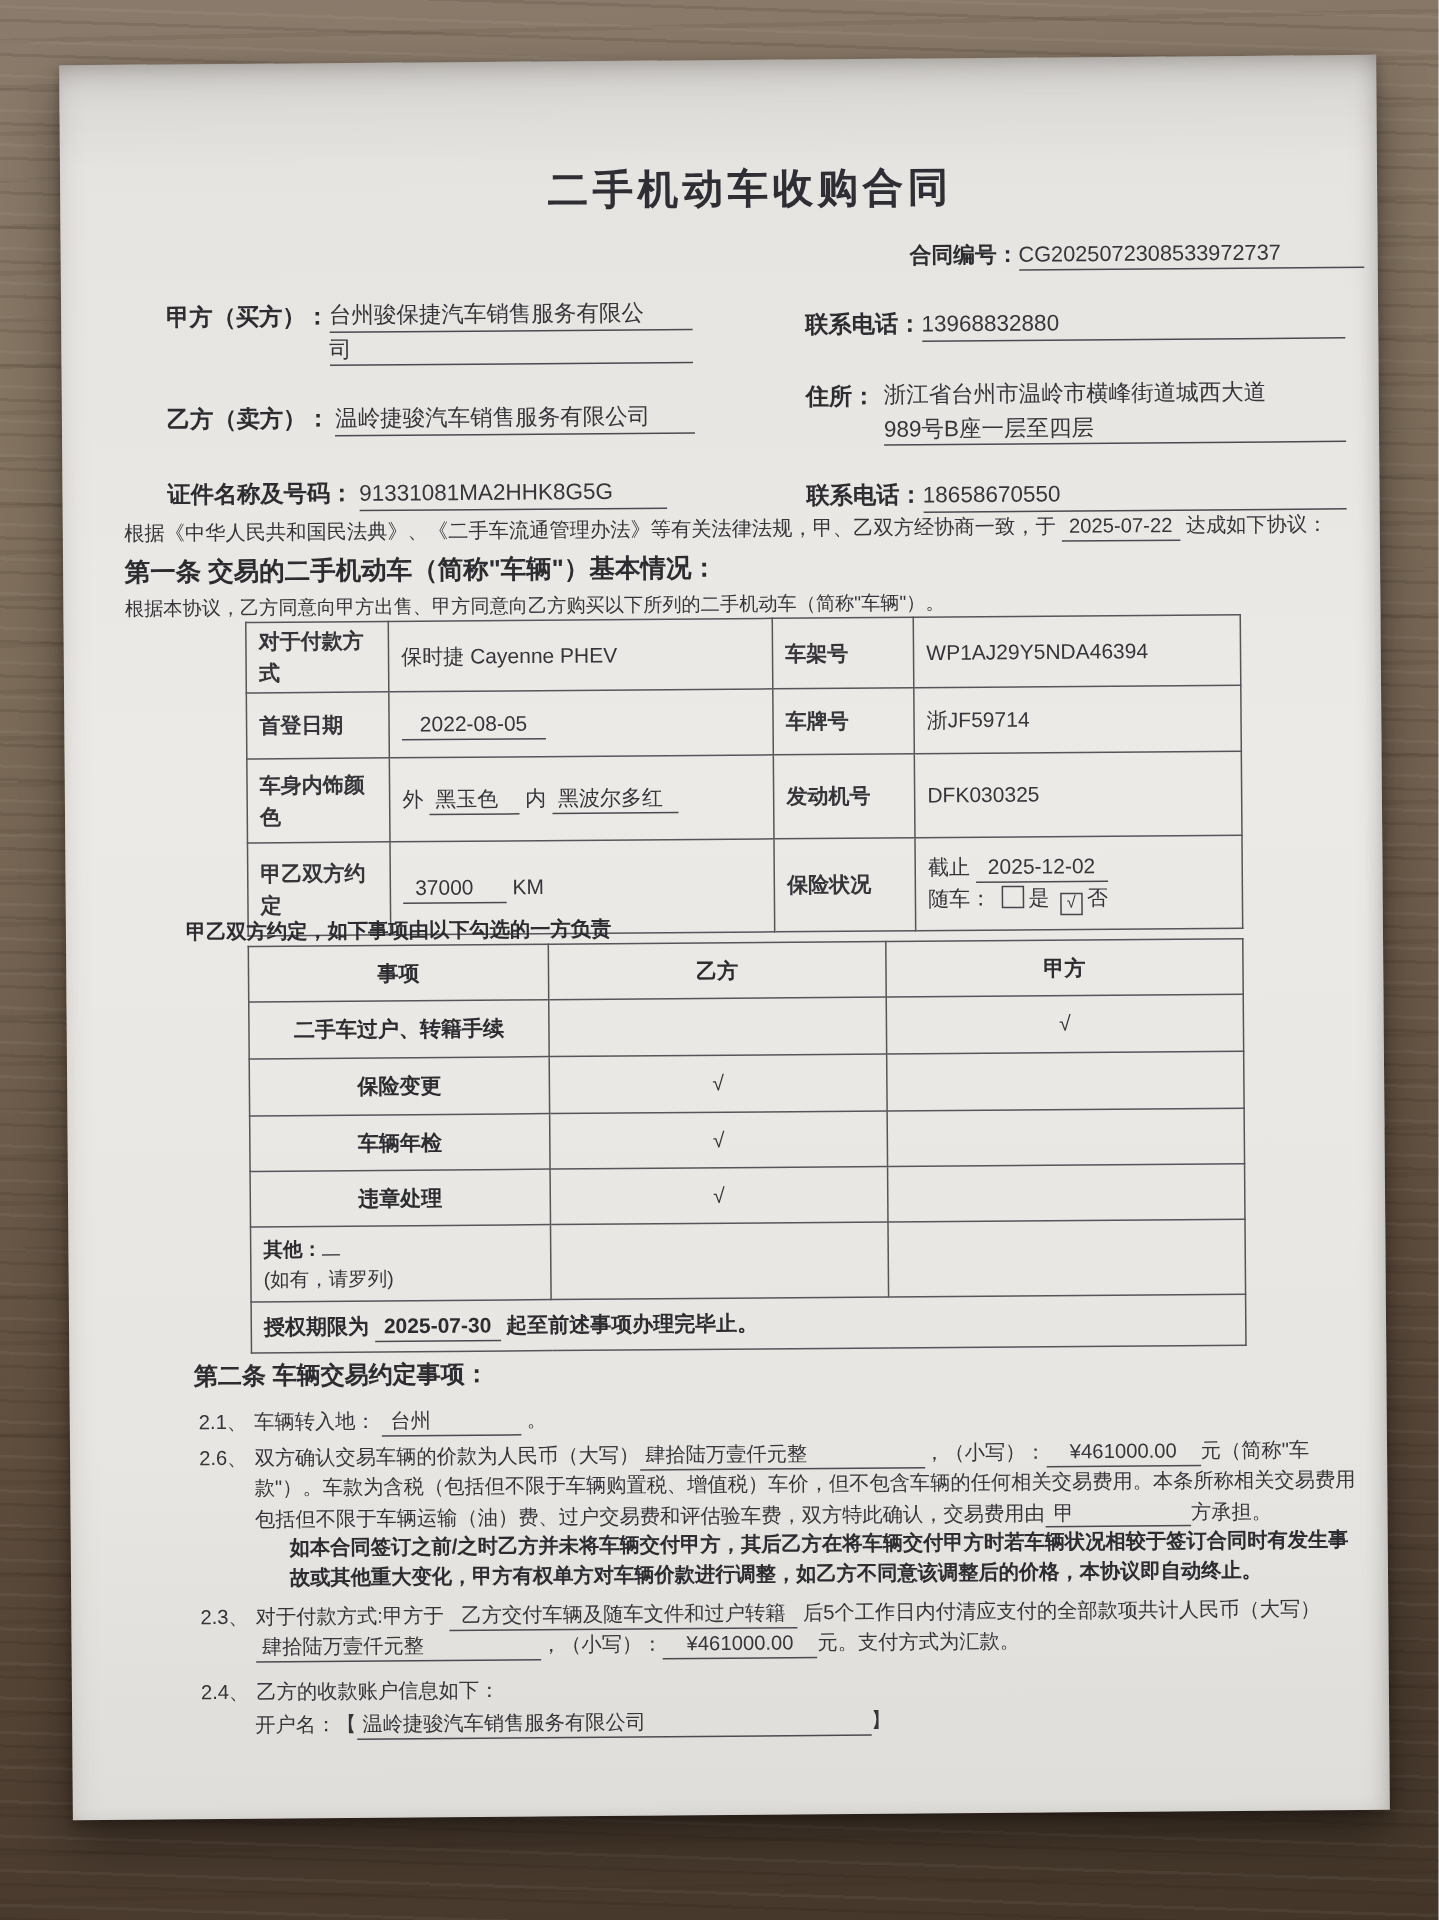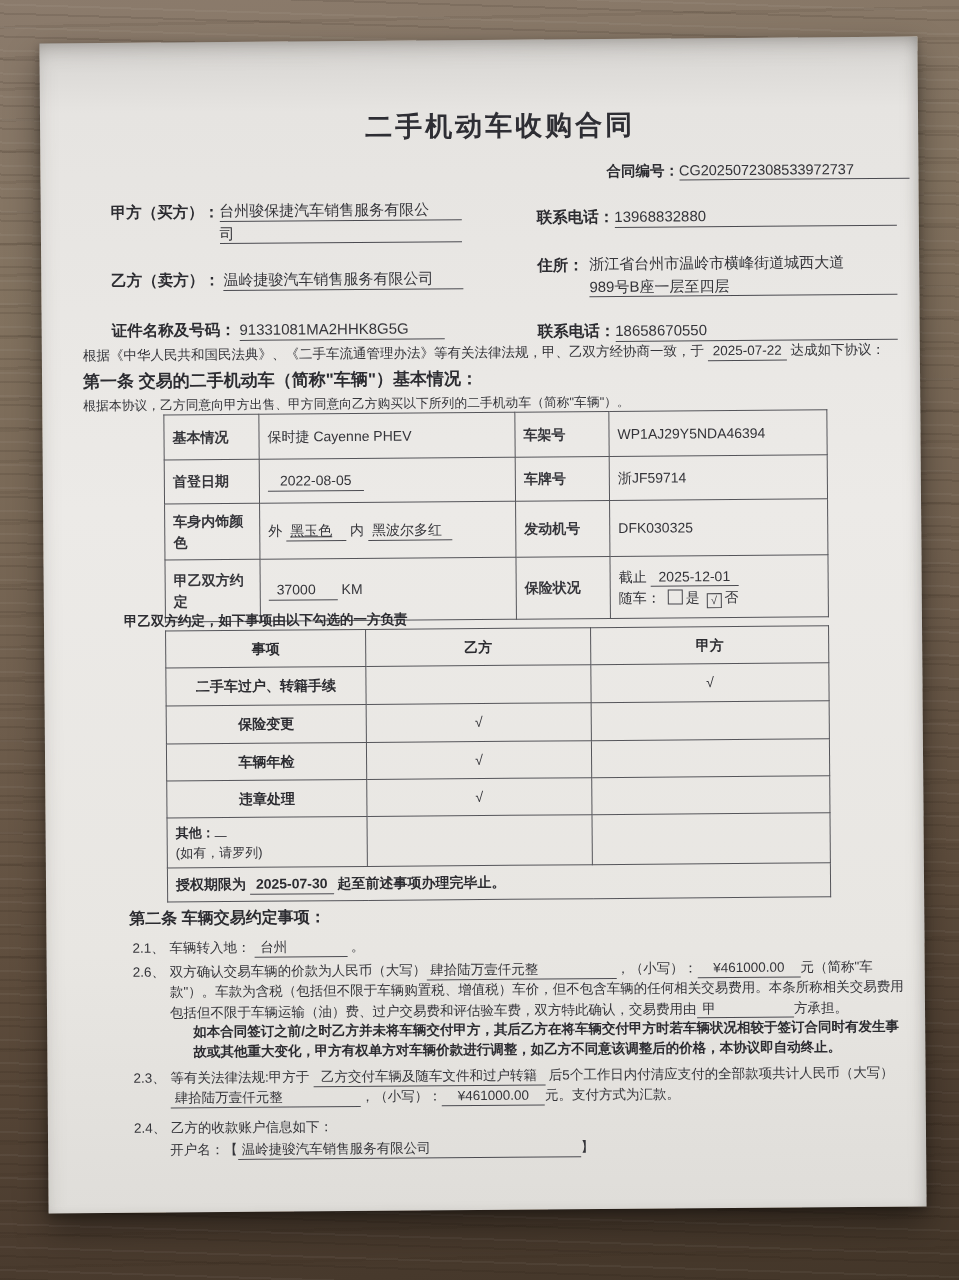--- a/index.html
+++ b/index.html
@@ -95,52 +95,52 @@
 
   <table class="abs vtab" style="top:372px;left:121px;width:663px;">
     <colgroup>
         <col style="width:95px">
         <col style="width:256px">
         <col style="width:94px">
         <col style="width:218px">
       </colgroup>
     <tbody>
         <tr style="height:45px;">
-      <td class="k">基本情况</td>
+      <td class="k">对于付款方式</td>
       <td>保时捷 Cayenne PHEV</td>
       <td class="k">车架号</td>
       <td>WP1AJ29Y5NDA46394</td>
     </tr>
     <tr style="height:44px;">
       <td class="k">首登日期</td>
       <td><span class="u" style="padding:0 12px;">2022-08-05</span></td>
       <td class="k">车牌号</td>
       <td>浙JF59714</td>
     </tr>
     <tr style="height:56px;">
       <td class="k">车身内饰颜色</td>
       <td>
         <span>外</span>
-        <span class="u" style="padding:0 14px 0 4px;text-decoration:underline;">黑玉色</span>
+        <span class="u" style="padding:0 14px 0 4px;">黑玉色</span>
         <span>内</span>
         <span class="u" style="padding:0 10px 0 4px;">黑波尔多红</span>
       </td>
       <td class="k">发动机号</td>
       <td>DFK030325</td>
     </tr>
     <tr style="height:62px;">
       <td class="k">甲乙双方约定</td>
       <td>
         <span class="u" style="padding:0 22px 0 8px;">37000</span>
         <span>KM</span>
       </td>
       <td class="k">保险状况</td>
       <td>
         <span>截止</span>
-        <span class="u" style="padding:0 8px;">2025-12-01</span><br>
+        <span class="u" style="padding:0 8px;">2025-12-02</span><br>
         <span>随车：</span>
         <span class="ck"></span><span>是</span>
         <span class="ck">√</span><span>否</span>
       </td>
     </tr>
   </tbody>
     </table>
 
   <div class="abs b" style="top:569px;left:80px;font-size:13.5px;">甲乙双方约定，如下事项由以下勾选的一方负责</div>
 
@@ -210,21 +210,21 @@
     <span style="flex:1;">
       <span>双方确认交易车辆的价款为人民币（大写）</span><span class="u" style="padding:0 78px 0 4px;">肆拾陆万壹仟元整</span><span>，（小写）：</span><span class="u" style="padding:0 16px;">¥461000.00</span><span>元（简称"车款"）。车款为含税（包括但不限于车辆购置税、增值税）车价，但不包含车辆的任何相关交易费用。本条所称相关交易费用包括但不限于车辆运输（油）费、过户交易费和评估验车费，双方特此确认，交易费用由</span><span class="u" style="padding:0 78px 0 6px;">甲</span><span>方承担。</span>
     </span>
   </div>
 
   <div class="abs b" style="top:980px;left:146px;width:716px;">如本合同签订之前/之时乙方并未将车辆交付甲方，其后乙方在将车辆交付甲方时若车辆状况相较于签订合同时有发生事故或其他重大变化，甲方有权单方对车辆价款进行调整，如乙方不同意该调整后的价格，本协议即自动终止。</div>
 
   <div class="abs para" style="top:1026px;left:86px;width:776px;">
     <span class="num">2.3、</span>
     <span style="flex:1;">
-      <span>等有关法律法规:甲方于</span>
+      <span>对于付款方式:甲方于</span>
       <span class="u" style="padding:0 8px;">乙方交付车辆及随车文件和过户转籍</span>
       <span>后5个工作日内付清应支付的全部款项共计人民币（大写）</span><span class="u" style="padding:0 78px 0 4px;">肆拾陆万壹仟元整</span><span>，（小写）：</span><span class="u" style="padding:0 16px;">¥461000.00</span><span>元。支付方式为汇款。</span>
     </span>
   </div>
 
   <div class="abs para" style="top:1076px;left:86px;width:760px;">
     <span class="num">2.4、</span>
     <span>乙方的收款账户信息如下：</span>
   </div>
 

